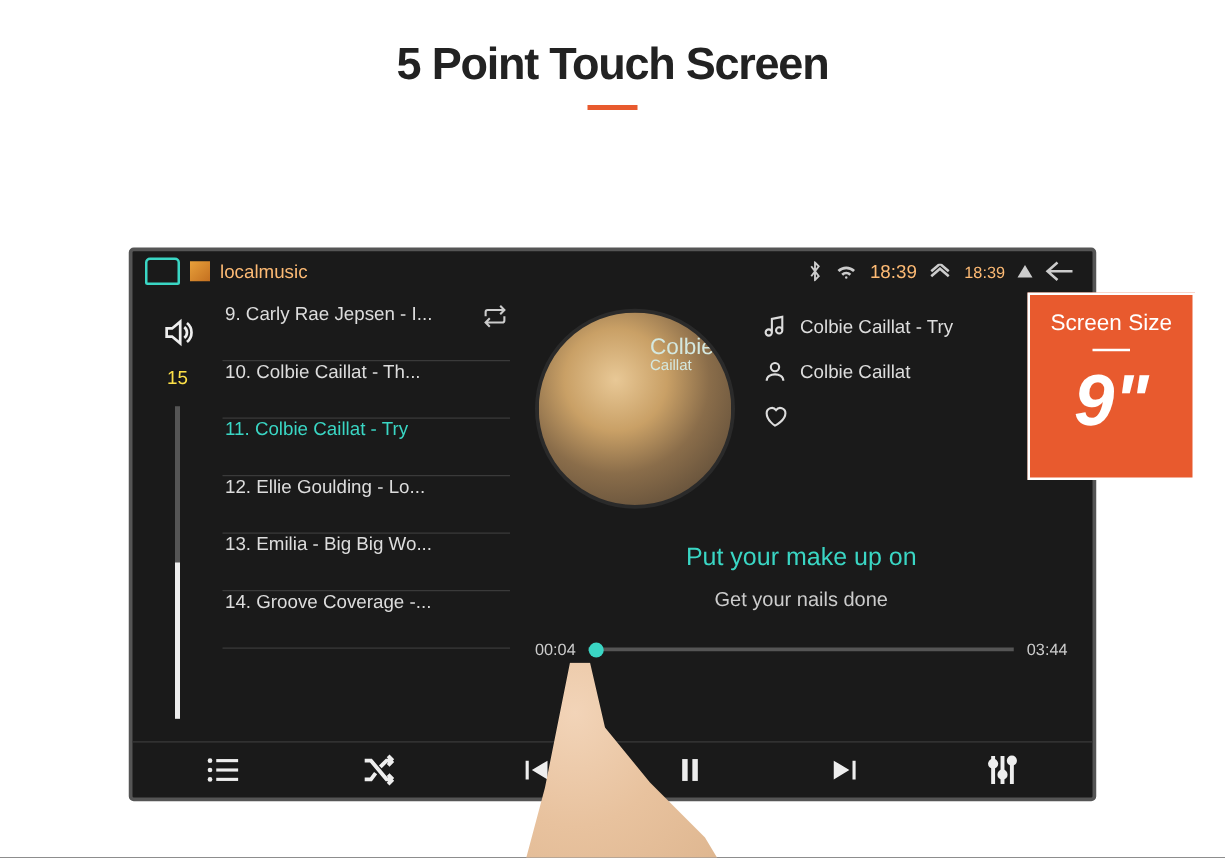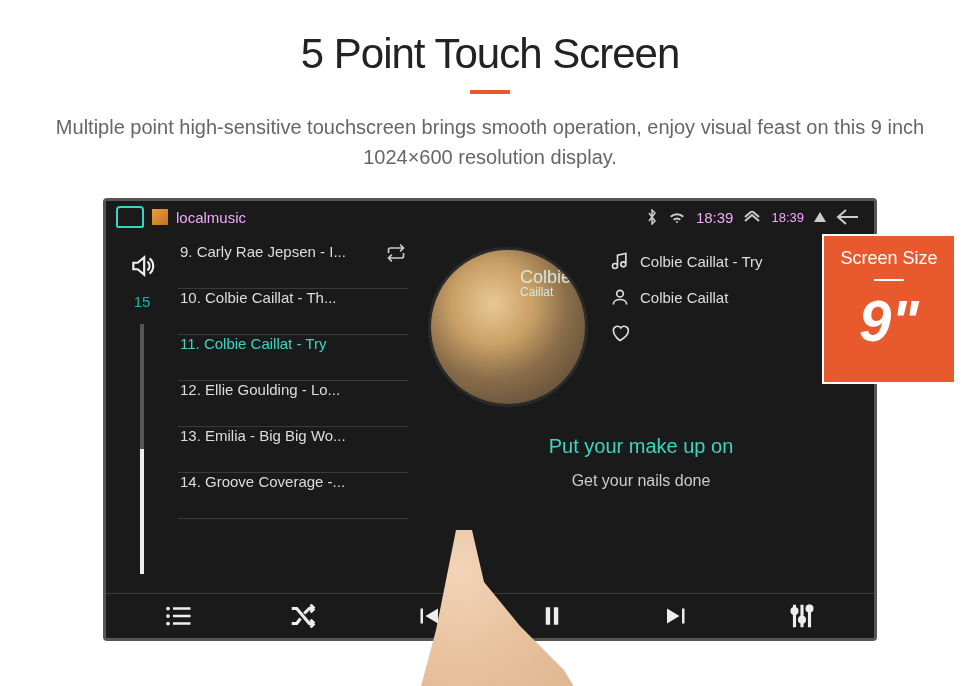--- a/index.html
+++ b/index.html
@@ -9,22 +9,22 @@
   background: #fff;
   font-family: Arial, sans-serif;
   overflow: hidden;
   position: relative;
 }
 .marketing-header {
   text-align: center;
   padding-top: 30px;
 }
 .marketing-title {
-  font-size: 42px;
-  font-weight: 400;
+  font-size: 36px;
+  font-weight: 700;
   color: #222;
   letter-spacing: -1px;
 }
 .marketing-underline {
   width: 40px;
   height: 4px;
   background: #e85a2e;
   margin: 12px auto 18px;
 }
 .marketing-desc {
@@ -42,21 +42,21 @@
   height: 443px;
   background: #1a1a1a;
   border: 3px solid #555;
   border-radius: 4px;
 }
 .status-bar {
   display: flex;
   align-items: center;
   height: 32px;
   padding: 0 10px;
-  color: #f0abfc;
+  color: #fdba74;
   font-size: 15px;
   gap: 18px;
 }
 .status-left { display: flex; align-items: center; gap: 8px; flex: 1; }
 .status-right { display: flex; align-items: center; gap: 10px; }
 .home-icon-box {
   width: 28px; height: 22px;
   border: 2px solid #3ad6c4;
   border-radius: 4px 4px 2px 2px;
   position: relative;
@@ -76,21 +76,21 @@
   height: 360px;
 }
 .volume-col {
   width: 72px;
   display: flex;
   flex-direction: column;
   align-items: center;
   padding-top: 20px;
 }
 .volume-icon svg { width: 26px; height: 26px; }
-.volume-value { color: #14b8a6; font-size: 15px; margin-top: 10px; }
+.volume-value { color: #fde047; font-size: 15px; margin-top: 10px; }
 .volume-track {
   width: 4px;
   height: 250px;
   background: #555;
   margin-top: 14px;
   position: relative;
 }
 .volume-fill {
   position: absolute;
   bottom: 0; left: 0; right: 0;
@@ -222,21 +222,20 @@
   background: radial-gradient(ellipse at 30% 20%, #f2d4b8 0%, #e8c29e 40%, #d9b088 100%);
   clip-path: polygon(28% 0%, 36% 0%, 42% 26%, 60% 48%, 82% 70%, 100% 100%, 20% 100%, 10% 80%, 18% 50%, 24% 20%);
 }
 </style>
 </head>
 <body>
 
 <div class="marketing-header">
   <div class="marketing-title">5 Point Touch Screen</div>
   <div class="marketing-underline"></div>
-  <div class="marketing-desc">Multiple point high-sensitive touchscreen brings smooth operation, enjoy visual feast on this 9 inch 1024×600 resolution display.</div>
 </div>
 
 <div class="device">
 
   <div class="status-bar">
     <div class="status-left">
       <div class="home-icon-box"></div>
       <div class="music-app-icon"></div>
       <span>localmusic</span>
     </div>
@@ -323,20 +322,28 @@
             <svg viewBox="0 0 24 24" fill="none" stroke="#ddd" stroke-width="2">
                 <path d="M12 21s-8-5-8-12a5 5 0 019-3 5 5 0 019 3c0 7-10 12-10 12z"></path>
               </svg>
           </div>
         </div>
       </div>
       <div class="lyrics">
         <div class="lyric-active">Put your make up on</div>
         <div class="lyric-next">Get your nails done</div>
       </div>
+      <div class="progress-bar">
+        <span>00:04</span>
+        <div class="progress-track">
+          <div class="progress-fill"></div>
+          <div class="progress-thumb"></div>
+        </div>
+        <span>03:44</span>
+      </div>
     </div>
 
   </div>
 
   <div class="controls-bar">
     <div>
       <svg viewBox="0 0 24 24" fill="#eee">
           <circle cx="4" cy="6" r="1.5"></circle>
           <rect x="8" y="5" width="14" height="2"></rect>
           <circle cx="4" cy="12" r="1.5"></circle>

